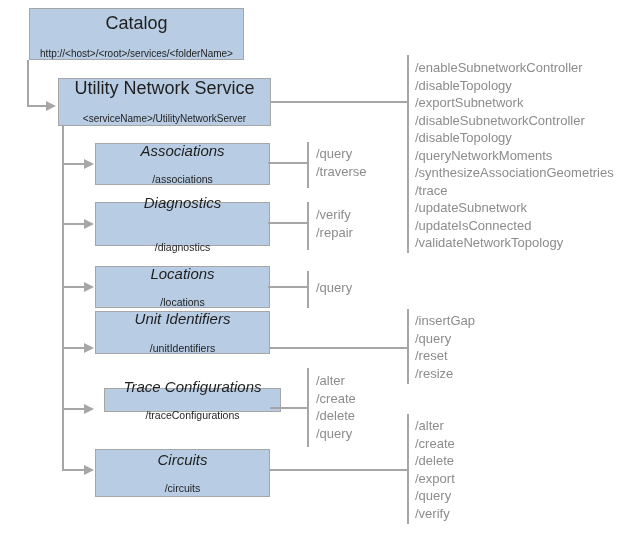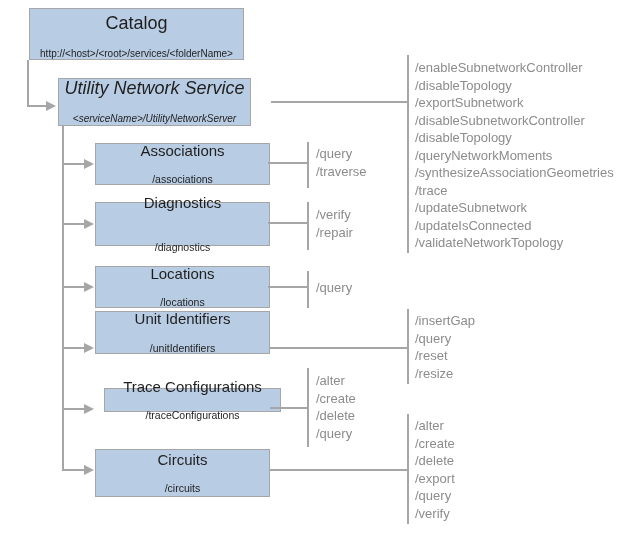--- a/index.html
+++ b/index.html
@@ -12,21 +12,21 @@
     position:absolute;box-sizing:border-box;
     background:var(--box-fill,#b8cce4);
     border:1.6px solid var(--box-border,#a6a6a6);
     display:flex;flex-direction:column;align-items:center;justify-content:center;
     text-align:center;
   }
   .node-title{color:var(--title-text,#1f1f1f);line-height:1.1;white-space:nowrap;}
   .node-subtitle{color:var(--title-text,#1f1f1f);font-size:10.5px;line-height:1.15;margin-top:14px;white-space:nowrap;}
   .node-large .node-title{font-size:18px;}
   .node-large .node-subtitle{font-size:10px;}
-  .node-small .node-title{font-size:15px;}
+  .node-small .node-title{font-size:15px;font-style:italic;}
   .line{position:absolute;background:var(--connector,#a6a6a6);}
   .arrow-right{
     position:absolute;width:0;height:0;
     border-top:5.5px solid transparent;border-bottom:5.5px solid transparent;
     border-left:10px solid var(--connector,#a6a6a6);
   }
   .ops{
     position:absolute;font-size:13px;line-height:17.5px;
     color:var(--op-text,#8c8c8c);white-space:nowrap;
   }
@@ -53,21 +53,21 @@
   <div class="line" style="left:62px;top:408px;width:23px;height:2px;"></div>
   <div class="arrow-right" style="left:84px;top:403.5px;"></div>
   <div class="line" style="left:62px;top:469px;width:23px;height:2px;"></div>
   <div class="arrow-right" style="left:84px;top:464.5px;"></div>
 
   <div class="node node-large" style="left:29px;top:8px;width:215px;height:52px;justify-content:flex-end;">
     <div class="node-title">Catalog</div>
     <div class="node-subtitle">http://&lt;host&gt;/&lt;root&gt;/services/&lt;folderName&gt;</div>
   </div>
 
-  <div class="node node-large" style="left:58px;top:78px;width:193px;height:48px;font-style:italic;">
+  <div class="node node-large" style="left:58px;top:78px;width:213px;height:48px;">
     <div class="node-title">Utility Network Service</div>
     <div class="node-subtitle">&lt;serviceName&gt;/UtilityNetworkServer</div>
   </div>
 
   <div class="node node-small" style="left:95px;top:143px;width:175px;height:42px;">
     <div class="node-title">Associations</div>
     <div class="node-subtitle">/associations</div>
   </div>
 
   <div class="node node-small" style="left:95px;top:202px;width:175px;height:44px;gap:16px;">

